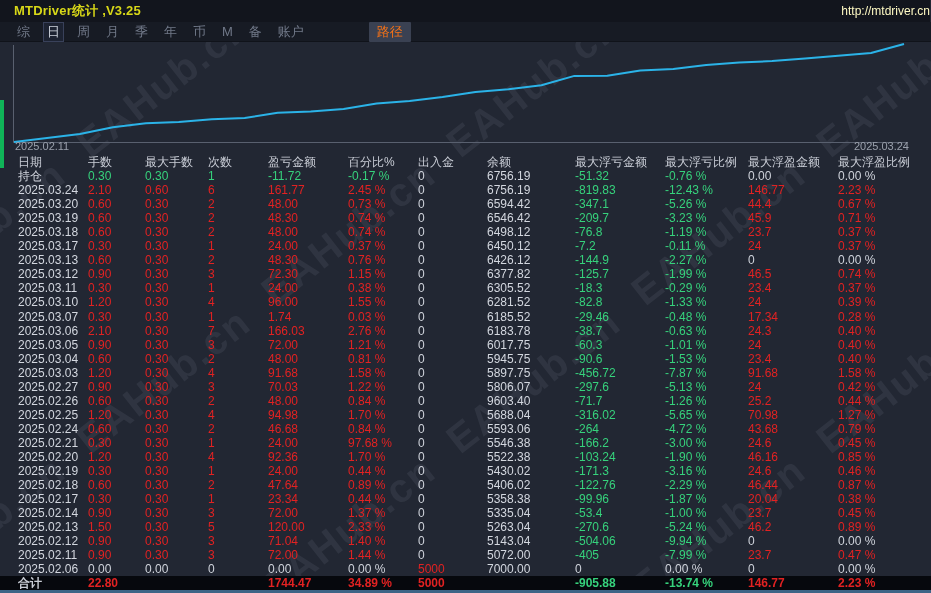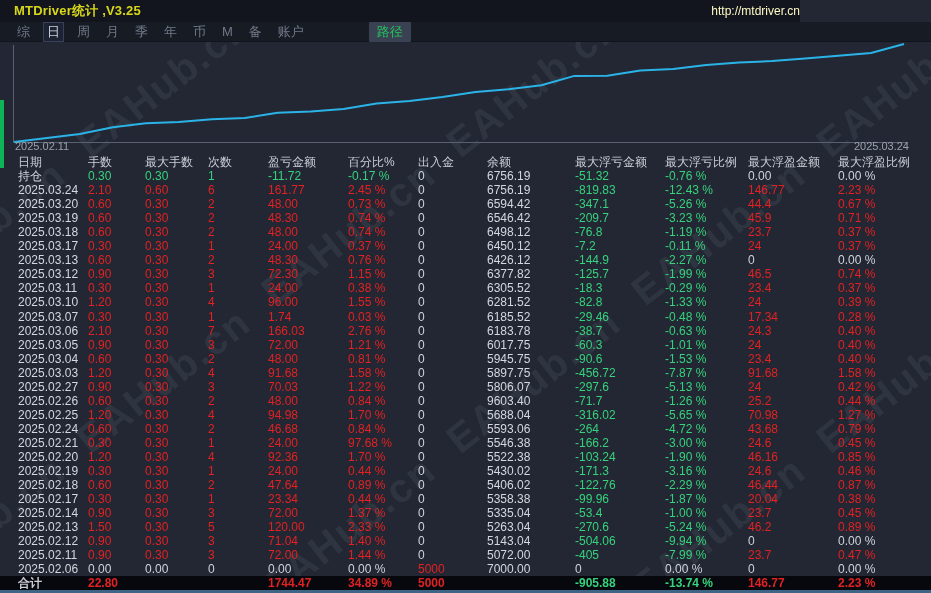--- a/index.html
+++ b/index.html
@@ -1,29 +1,29 @@
 <!DOCTYPE html>
 <html><head>
 <meta charset="utf-8">
 <style>
   html,body{margin:0;padding:0;background:#14171f;}
   body{width:931px;height:593px;position:relative;overflow:hidden;
        font-family:"Liberation Sans","DejaVu Sans",sans-serif;
        background:#222733;color:#d3d7df;-webkit-font-smoothing:antialiased;}
   
-  .titlebar{position:absolute;top:0;left:0;width:800px;height:22px;background:#12151d;
+  .titlebar{position:absolute;top:0;left:0;width:930px;height:22px;background:#12151d;
             display:flex;align-items:center;justify-content:space-between;z-index:5;}
   .app-title{color:#d8d818;font-size:13px;font-weight:bold;padding-left:14px;letter-spacing:.2px;}
   .app-url{color:#fef9c3;font-size:12px;padding-right:0;}
   .menubar{position:absolute;top:22px;left:0;width:931px;height:19px;background:#171b24;
            display:flex;align-items:center;z-index:5;border-bottom:1px solid #10131a;}
   .menu-items{display:flex;align-items:center;gap:10px;padding-left:14px;}
   .menu-item{color:#707888;font-size:13px;padding:1px 3px;cursor:default;}
   .menu-item.active{background:#1d2332;border:1px solid #39415a;color:#cdd2dc;padding:0 3px;}
-  .path-button{margin-left:62px;background:#3a4152;color:#22c55e;font-size:13px;
+  .path-button{margin-left:62px;background:#3a4152;color:#f97316;font-size:13px;
                padding:1px 8px;border-radius:1px;}
   
   .chart-wrap{position:absolute;top:41px;left:0;width:931px;height:114px;z-index:2;}
   .chart-wrap svg{display:block;}
   .chart-date{position:absolute;font-size:11px;color:#9aa0ac;z-index:3;}
   .chart-date.left{left:15px;top:99px;}
   .chart-date.right{right:22px;top:99px;}
   .green-strip{position:absolute;left:0;top:100px;width:4px;height:68px;background:#10b458;z-index:6;}
   
   .wm-layer{position:absolute;inset:0;overflow:hidden;z-index:1;pointer-events:none;}

